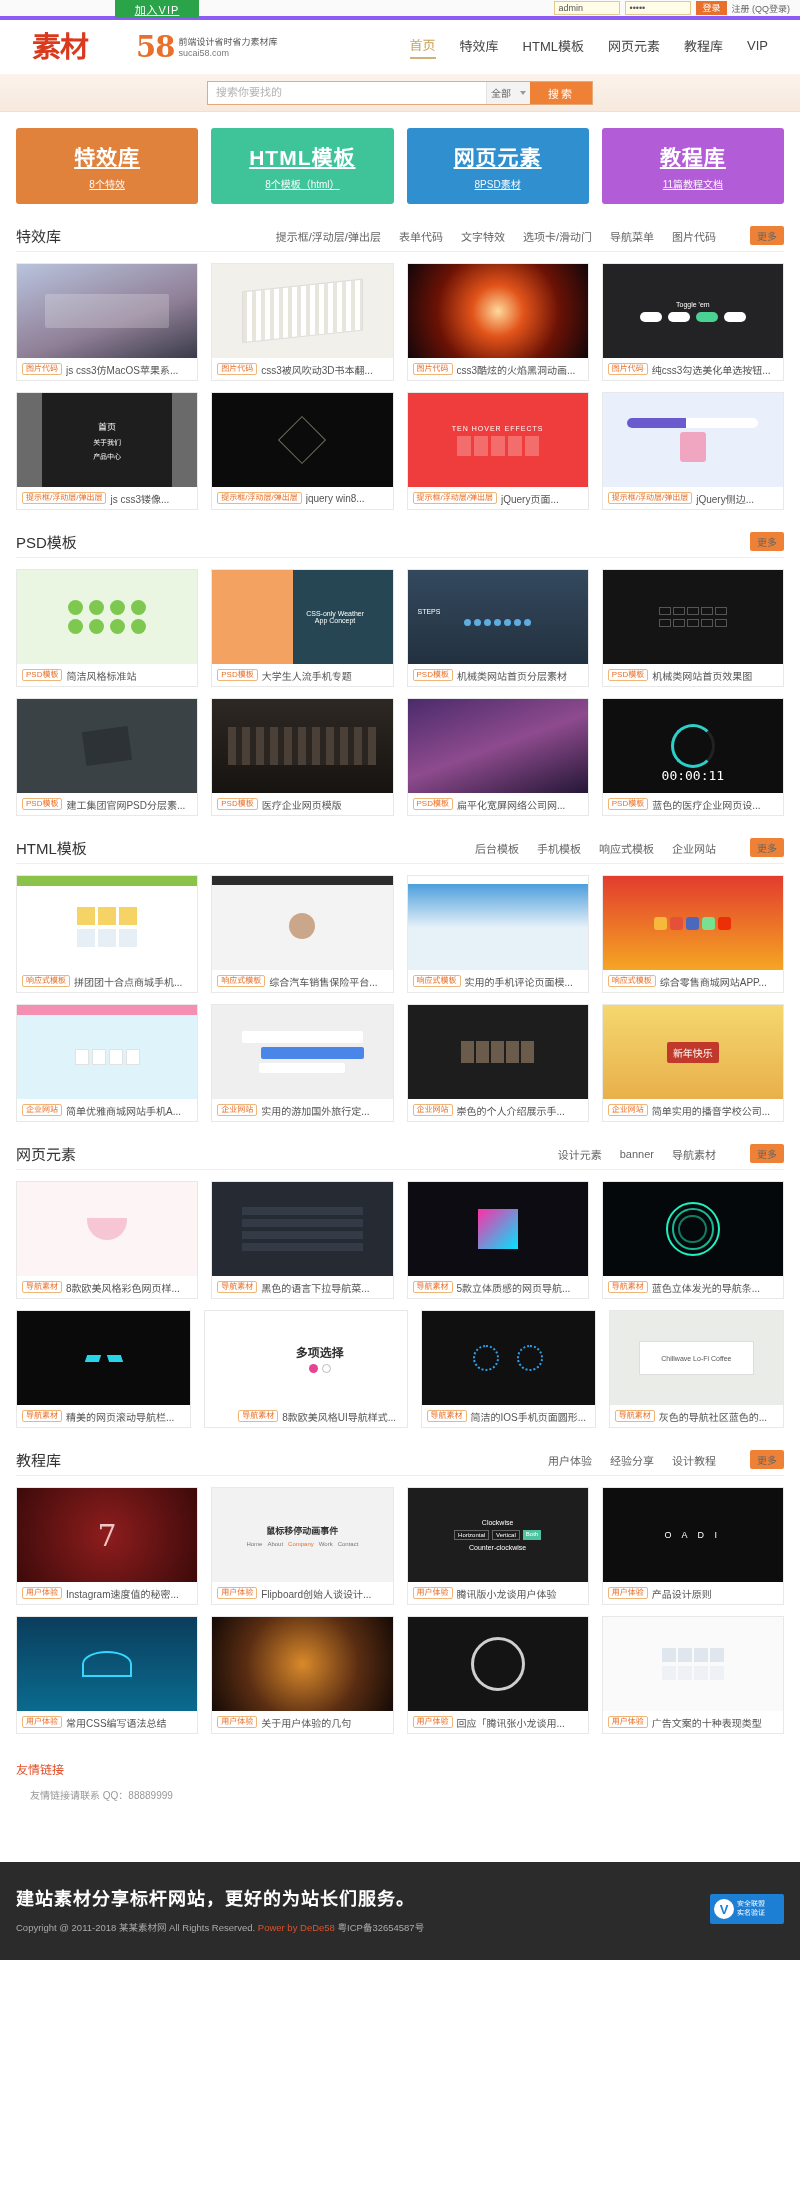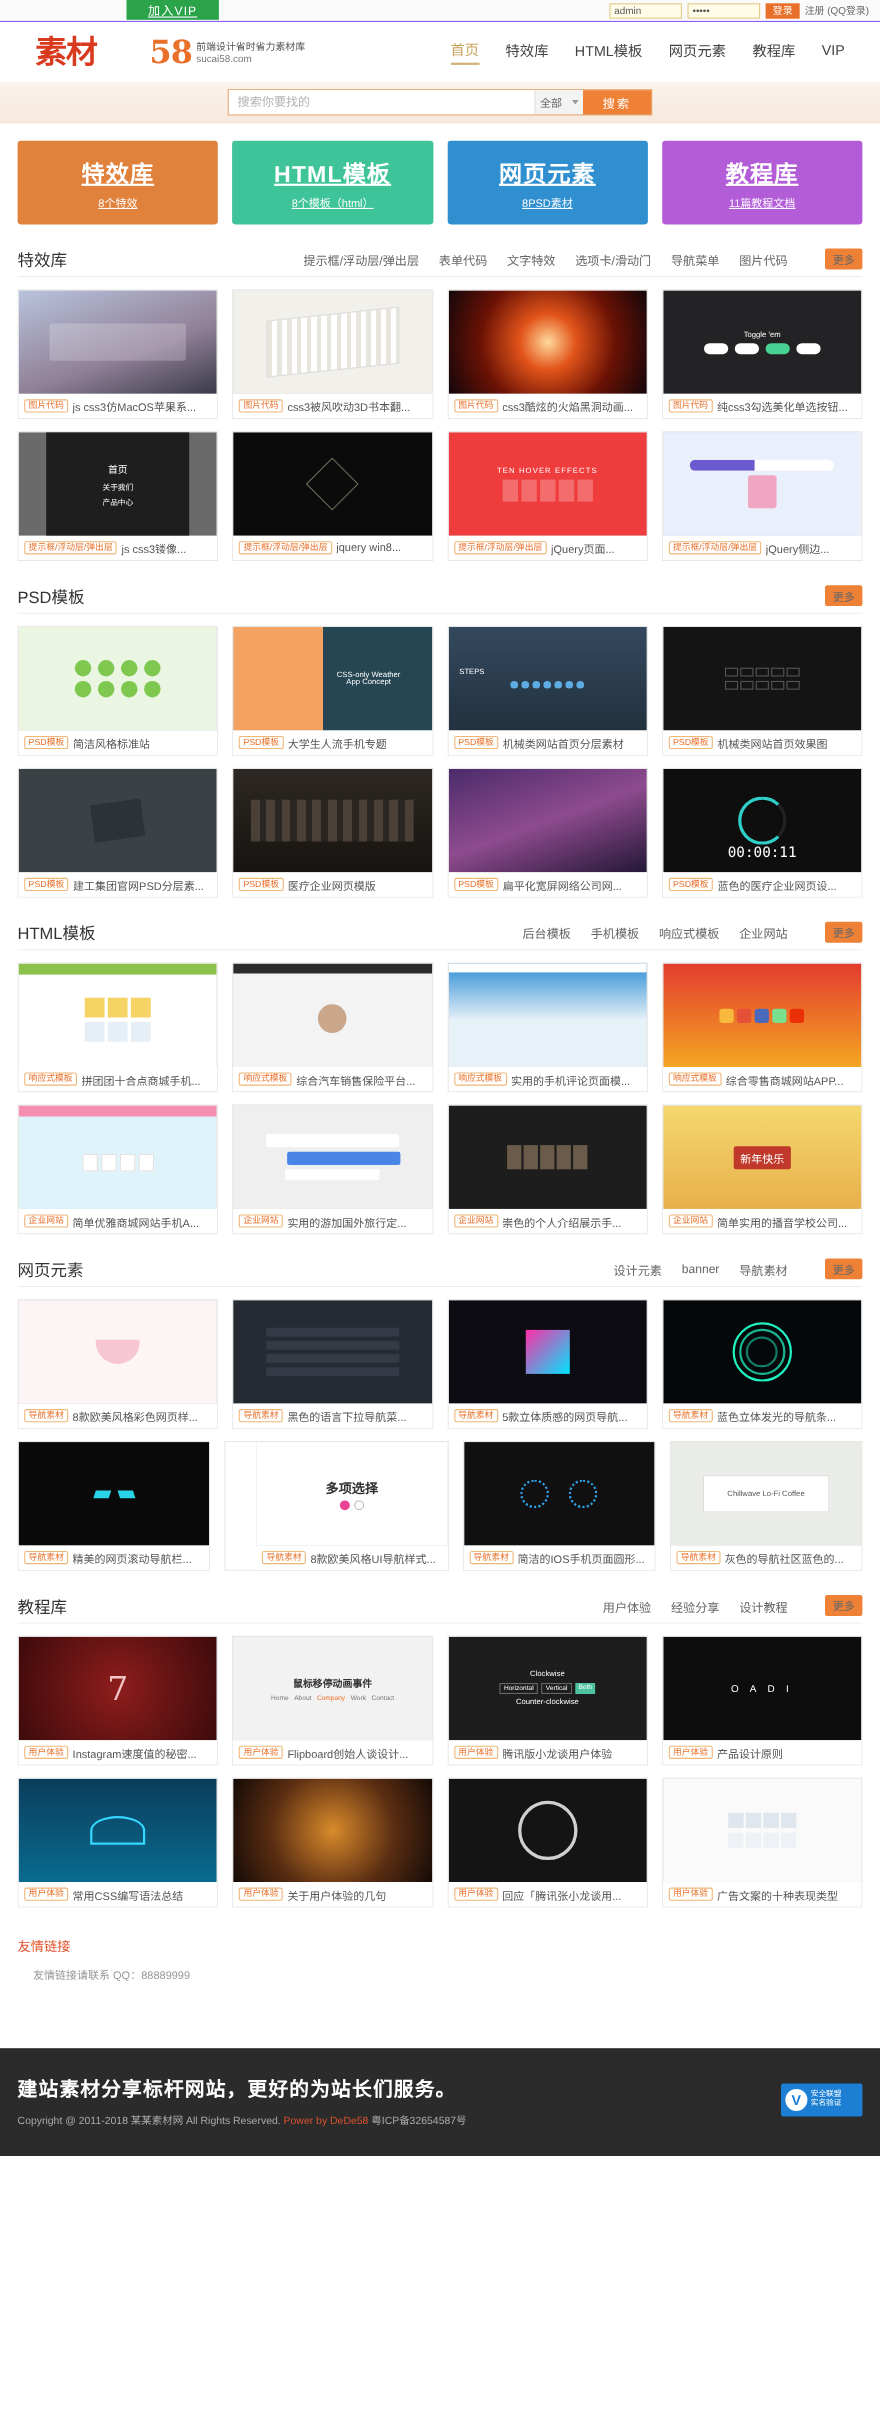--- a/index.html
+++ b/index.html
@@ -10,21 +10,21 @@
     background: #ffffff;
     color: #333;
     font-size: 12px;
   }
   .page { width: 800px; position: relative; background:#fff; }
 
   
   .topbar {
     height: 20px;
     background: #fafafa;
-    border-bottom: 1px solid #8b5cf6;
+    border-bottom: 4px solid #8b5cf6;
     display: flex;
     align-items: center;
     padding: 0 10px;
     position: relative;
   }
   .vip-btn {
     position: absolute;
     left: 115px; top: 0px;
     width: 84px; height: 18px;
     background: #2aa349;
@@ -98,20 +98,21 @@
   .mainnav a.active { color: #c8a35a; border-bottom: 2px solid #d2b176; }
 
   
   .searchbar {
     height: 38px;
     background: linear-gradient(#fbf3ec, #f7e9dd);
     display: flex;
     align-items: center;
     justify-content: center;
     border-bottom: 1px solid #f0e0d2;
+    font-family: Liberation Mono, monospace;
   }
   .searchbox {
     display: flex;
     height: 22px;
     box-shadow: 0 0 0 1px #e6aa78;
   }
   .searchbox input {
     width: 278px;
     border: none;
     padding: 0 8px;

